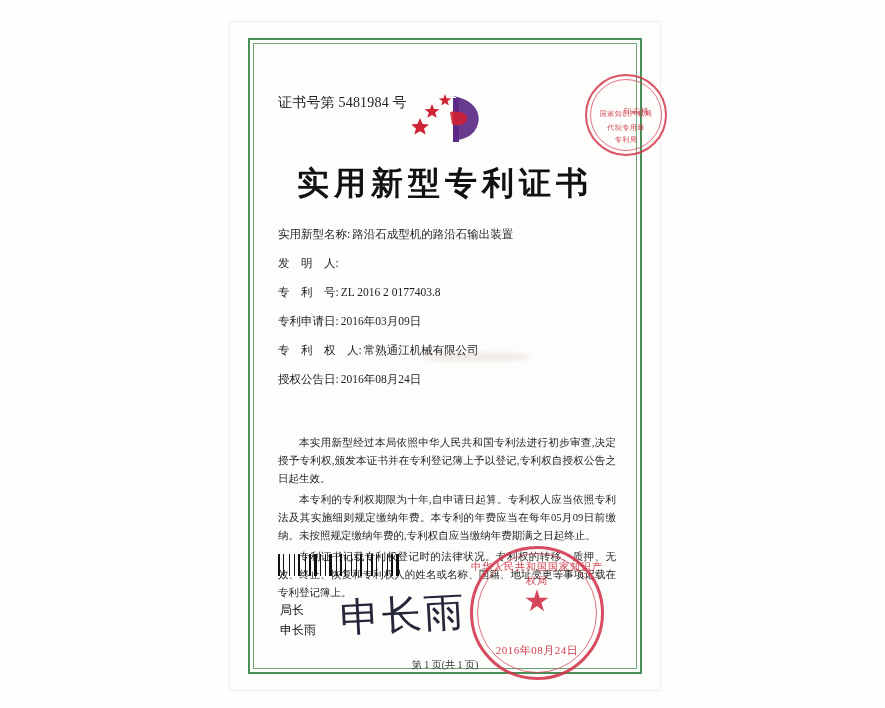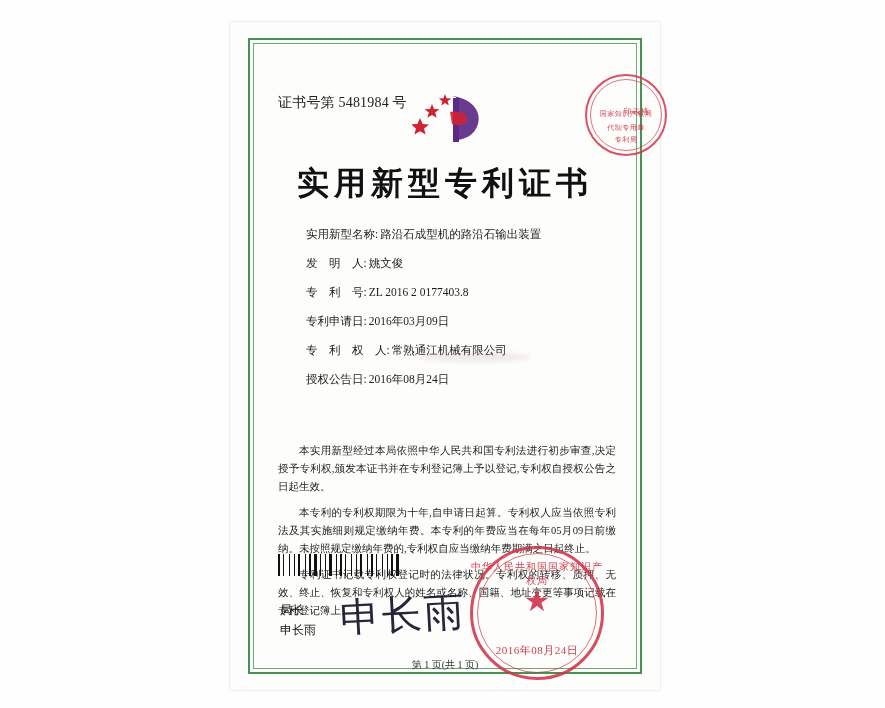--- a/index.html
+++ b/index.html
@@ -123,21 +123,20 @@
     top: 205px;
     width: 340px;
   }
   .field-row {
     display: flex;
     align-items: baseline;
     margin-bottom: 13.5px;
     font-size: 11.5px;
     line-height: 1.35;
     color: #1d1d1d;
-    margin-left: 28px;
   }
   .field-label {
     white-space: pre;
     flex: 0 0 auto;
   }
   .field-value {
     margin-left: 2px;
     flex: 1 1 auto;
   }
 
@@ -146,21 +145,21 @@
     position: absolute;
     left: 48px;
     top: 412px;
     width: 338px;
     font-size: 10.5px;
     line-height: 1.72;
     text-align: justify;
     color: #1d1d1d;
   }
   .body-text p {
-    margin: 8px 0 3px 0;
+    margin: 0 0 3px 0;
     text-indent: 21px;
   }
 
   
   .barcode {
     position: absolute;
     left: 48px;
     top: 532px;
     width: 128px;
     height: 22px;
@@ -306,21 +305,20 @@
 
     <div class="title">实用新型专利证书</div>
 
     <div class="fields">
       <div class="field-row">
         <span class="field-label">实用新型名称:</span>
         <span class="field-value">路沿石成型机的路沿石输出装置</span>
       </div>
       <div class="field-row">
         <span class="field-label">发　明　人:</span>
-        <span class="field-value">姚文俊</span>
       </div>
       <div class="field-row">
         <span class="field-label">专　利　号:</span>
         <span class="field-value">ZL 2016 2 0177403.8</span>
       </div>
       <div class="field-row">
         <span class="field-label">专利申请日:</span>
         <span class="field-value">2016年03月09日</span>
       </div>
       <div class="field-row">

